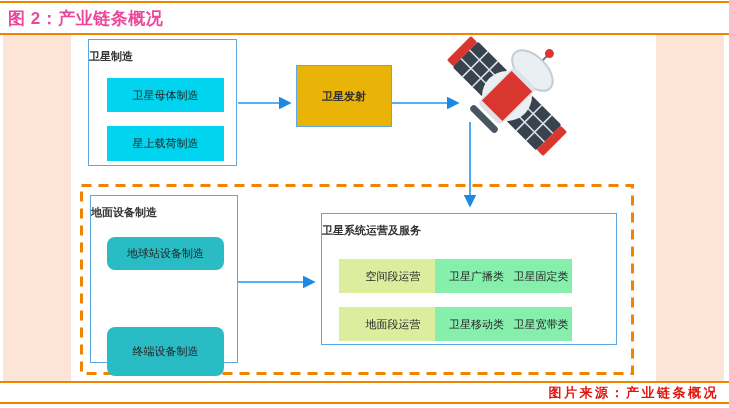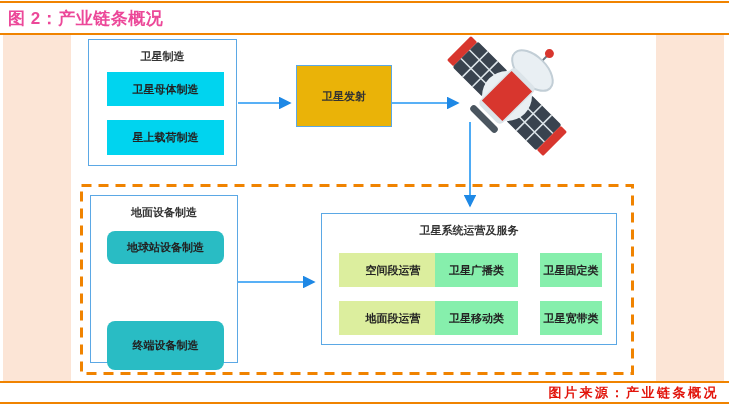--- a/index.html
+++ b/index.html
@@ -9,24 +9,24 @@
   .hr-orange{position:absolute;left:0;width:729px;height:2px;background:#F08300;}
   .fig-title{position:absolute;left:8px;top:7px;font-size:17px;font-weight:bold;color:#ec4899;letter-spacing:.5px;}
   .source-note{position:absolute;right:10px;top:384px;font-size:13px;font-weight:bold;color:#E2150C;letter-spacing:2.5px;}
 
   .peach{position:absolute;top:35px;width:68px;height:346px;background:#FCE5D6;}
   .peach.left{left:3px;} .peach.right{left:656px;}
 
   .overlay{position:absolute;left:0;top:0;}
 
   .group-box{position:absolute;background:#ffffff;border:1px solid #5BA8E5;box-sizing:border-box;}
-  .group-title{position:absolute;top:9px;left:0;width:100%;text-align:center;
+  .group-title{position:absolute;top:9px;left:0;width:100%;
     font-size:11px;font-weight:bold;color:#333;}
   .chip{position:absolute;display:flex;align-items:center;justify-content:center;
-    font-size:11px;font-weight:bold;color:#222;text-align:center;}
+    font-size:11px;font-weight:normal;color:#222;text-align:center;margin-top:6px;}
   .chip.cyan{background:#00D4EF;}
   .chip.teal{background:#29BCC4;border-radius:8px;}
   .chip.lgreen{background:#DCEE9E;}
   .chip.green{background:#86efac;}
 
   .launch-box{position:absolute;left:296px;top:65px;width:96px;height:62px;
     background:#eab308;border:1px solid #5BA8E5;box-sizing:border-box;
     display:flex;align-items:center;justify-content:center;
     font-size:11px;font-weight:bold;color:#333;}
 
@@ -36,21 +36,21 @@
   .sat-mfg .c2{left:18px;top:80px;width:117px;height:35px;}
 
   .ground{left:90px;top:195px;width:148px;height:168px;}
   .ground .g1{left:16px;top:35px;width:117px;height:33px;}
   .ground .g2{left:16px;top:80px;width:117px;height:33px;}
   .ground .g3{left:16px;top:125px;width:117px;height:49px;}
 
   .services{left:321px;top:213px;width:296px;height:132px;}
   .services .cell{height:34px;}
   .services .r1{top:39px;} .services .r2{top:87px;}
-  .services .co1{left:17px;width:108px;} .services .co2{left:113px;width:83px;} .services .co3{left:218px;width:62px;}
+  .services .co1{left:17px;width:108px;} .services .co2{left:113px;width:83px;} .services .co3{left:188px;width:62px;}
 </style>
 </head>
 <body>
 
 <div class="stage">
 
   <div class="hr-orange" style="top:1px;"></div>
   <div class="fig-title">图 2：产业链条概况</div>
   <div class="hr-orange" style="top:33px;"></div>
 

